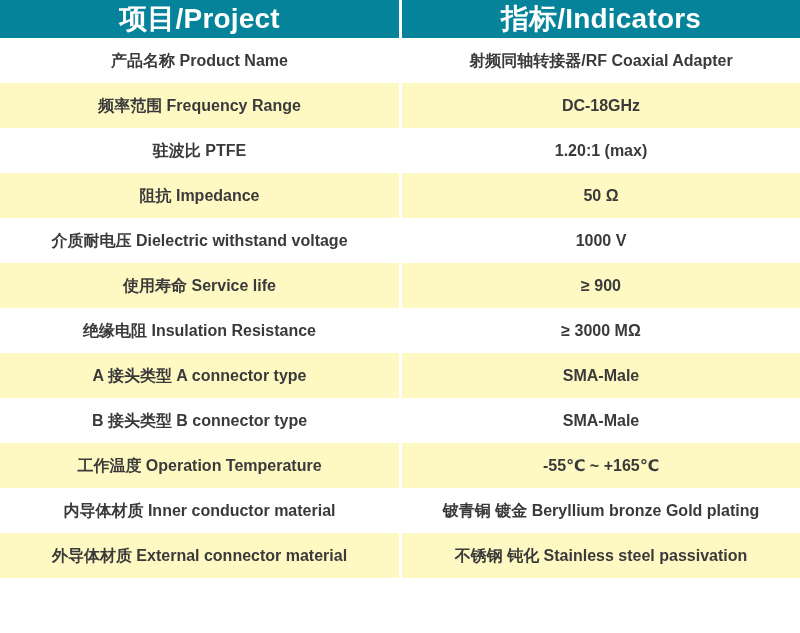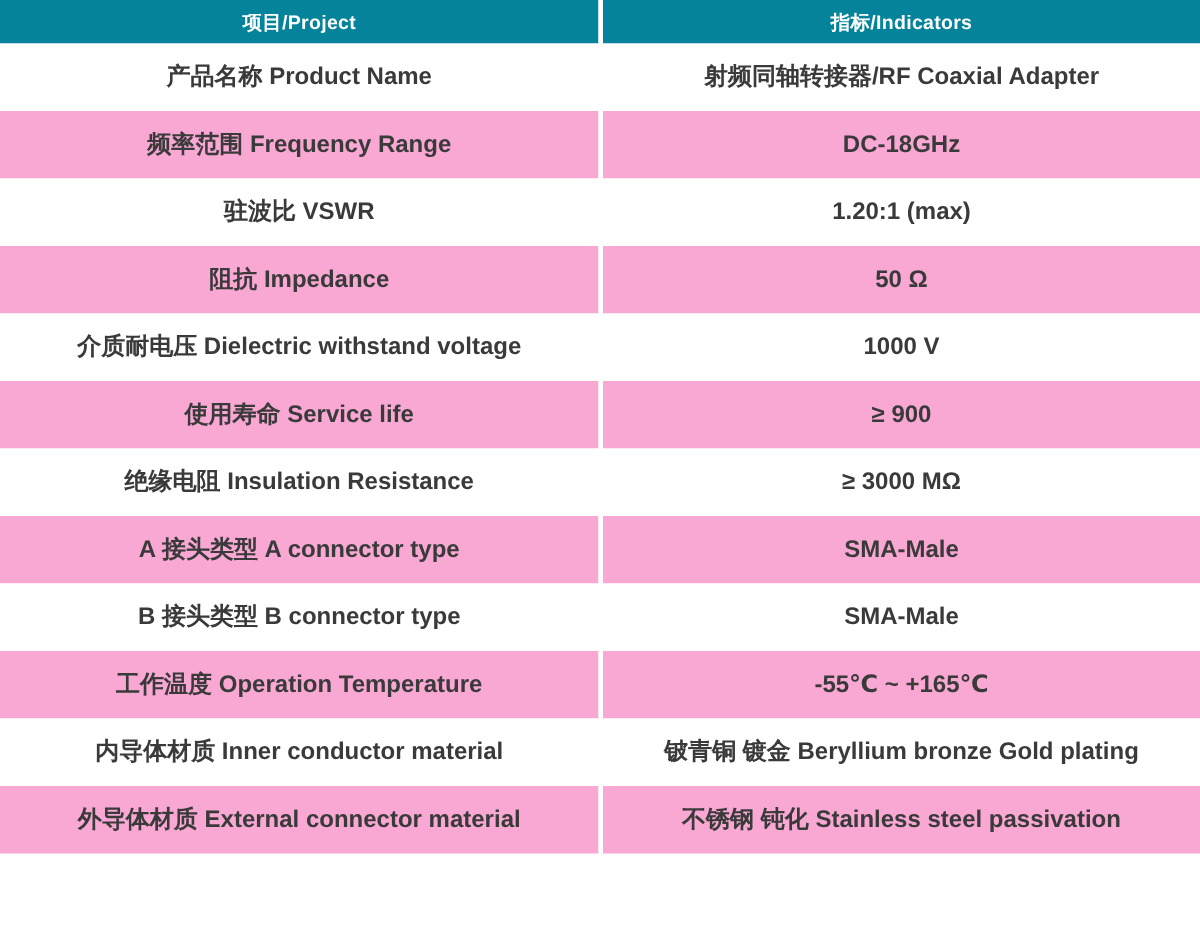--- a/index.html
+++ b/index.html
@@ -26,38 +26,38 @@
   .spec-table th,
   .spec-table td {
     padding: 0;
     text-align: center;
     vertical-align: middle;
   }
 
   thead th.header-cell {
     background: #04839a;
     color: #ffffff;
-    font-size: 13px;
+    font-size: 28px;
     font-weight: bold;
     height: 29px;
     letter-spacing: 0.2px;
   }
   thead th.header-gap {
     background: #ffffff;
   }
 
   tbody tr td.data-cell {
     height: 45px;
     font-size: 16px;
     color: #3a3a3a;
     font-weight: bold;
     line-height: 1.2;
   }
   tbody tr.row-tint td.data-cell {
-    background: #f9a8d4;
+    background: #fef9c3;
   }
   tbody tr.row-plain td.data-cell {
     background: #ffffff;
   }
   tbody tr td.cell-gap {
     background: #ffffff;
   }
   .cell-text {
     display: block;
     padding: 0 8px;
@@ -97,21 +97,21 @@
         <td class="data-cell">
           <span class="cell-text">频率范围 Frequency Range</span>
         </td>
         <td class="cell-gap"></td>
         <td class="data-cell">
           <span class="cell-text">DC-18GHz</span>
         </td>
       </tr>
       <tr class="row-plain">
         <td class="data-cell">
-          <span class="cell-text">驻波比 VSWR</span>
+          <span class="cell-text">驻波比 PTFE</span>
         </td>
         <td class="cell-gap"></td>
         <td class="data-cell">
           <span class="cell-text">1.20:1 (max)</span>
         </td>
       </tr>
       <tr class="row-tint">
         <td class="data-cell">
           <span class="cell-text">阻抗 Impedance</span>
         </td>

